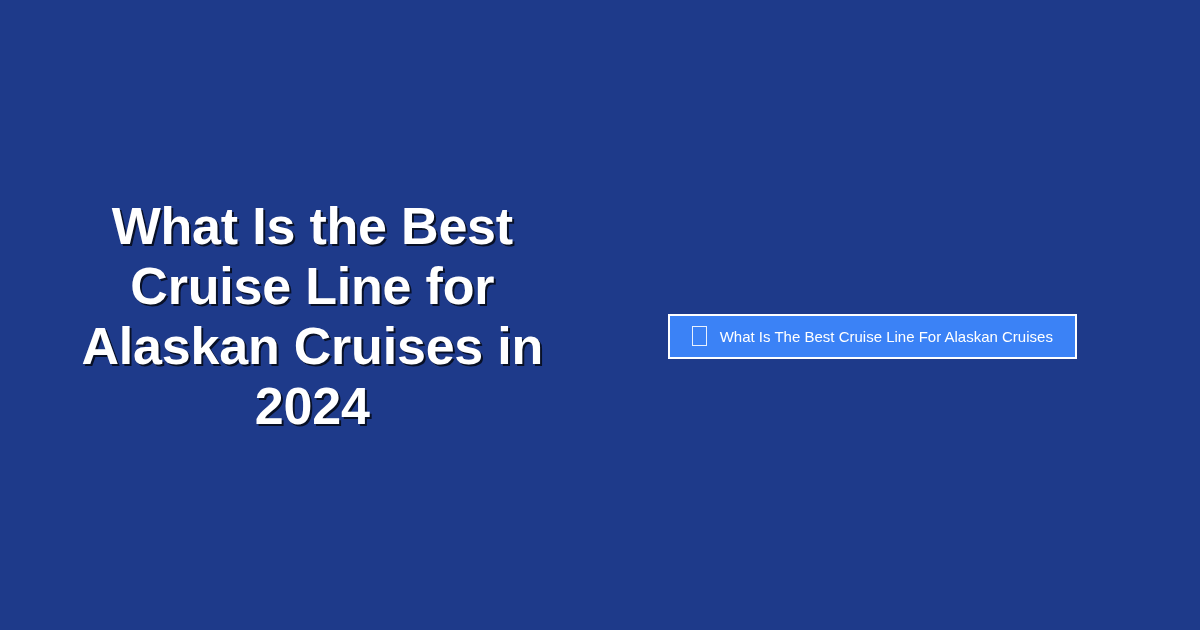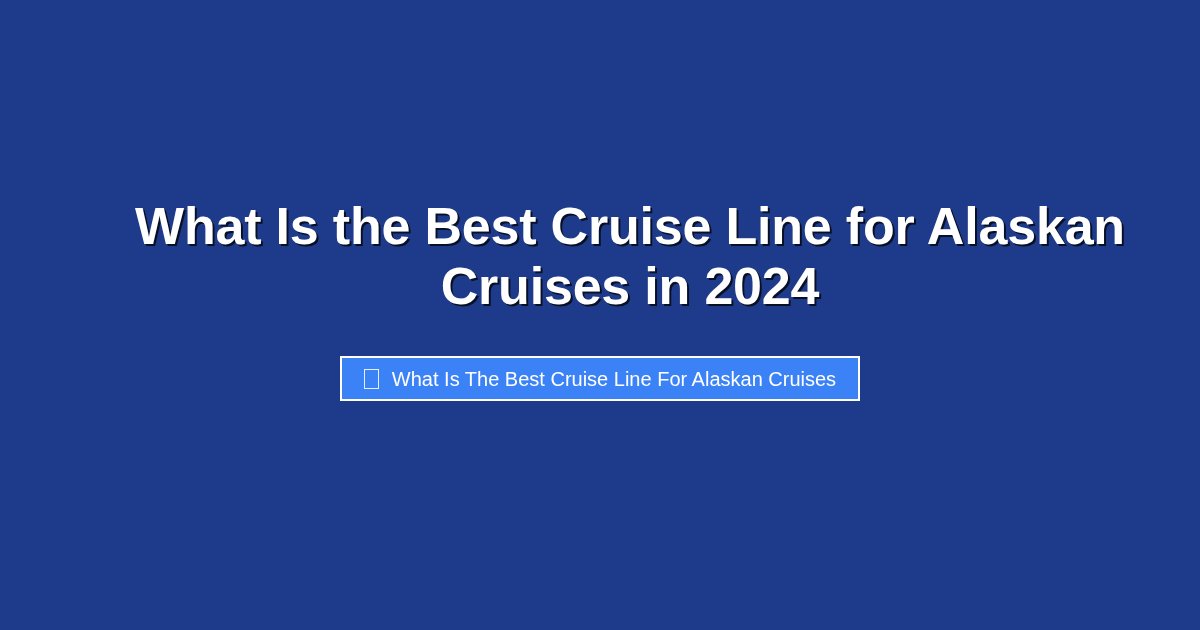--- a/index.html
+++ b/index.html
@@ -24,22 +24,22 @@
     display: flex;
     flex-direction: column;
     align-items: center;
     justify-content: flex-start;
   }
 
   .card-inner {
     width: 1120px;
     margin-top: 196px;
     display: flex;
-    flex-direction: column;
-    align-items: flex-end;
+    flex-direction: row;
+    align-items: center;
   }
 
   .headline {
     margin: 0;
     width: 1060px;
     font-size: 52px;
     line-height: 60px;
     font-weight: bold;
     color: #ffffff;
     text-align: center;
@@ -61,21 +61,21 @@
     align-items: center;
     justify-content: center;
     gap: 13px;
     height: 45px;
     padding: 0 22px;
     background: #3b82f6;
     border: 2px solid #ffffff;
     border-radius: 0;
     color: #ffffff;
     font-family: "Liberation Sans", sans-serif;
-    font-size: 20px;
+    font-size: 15px;
     line-height: 1;
     font-weight: normal;
     white-space: nowrap;
     cursor: pointer;
     text-decoration: none;
   }
 
   
   .tofu-glyph {
     display: inline-block;

